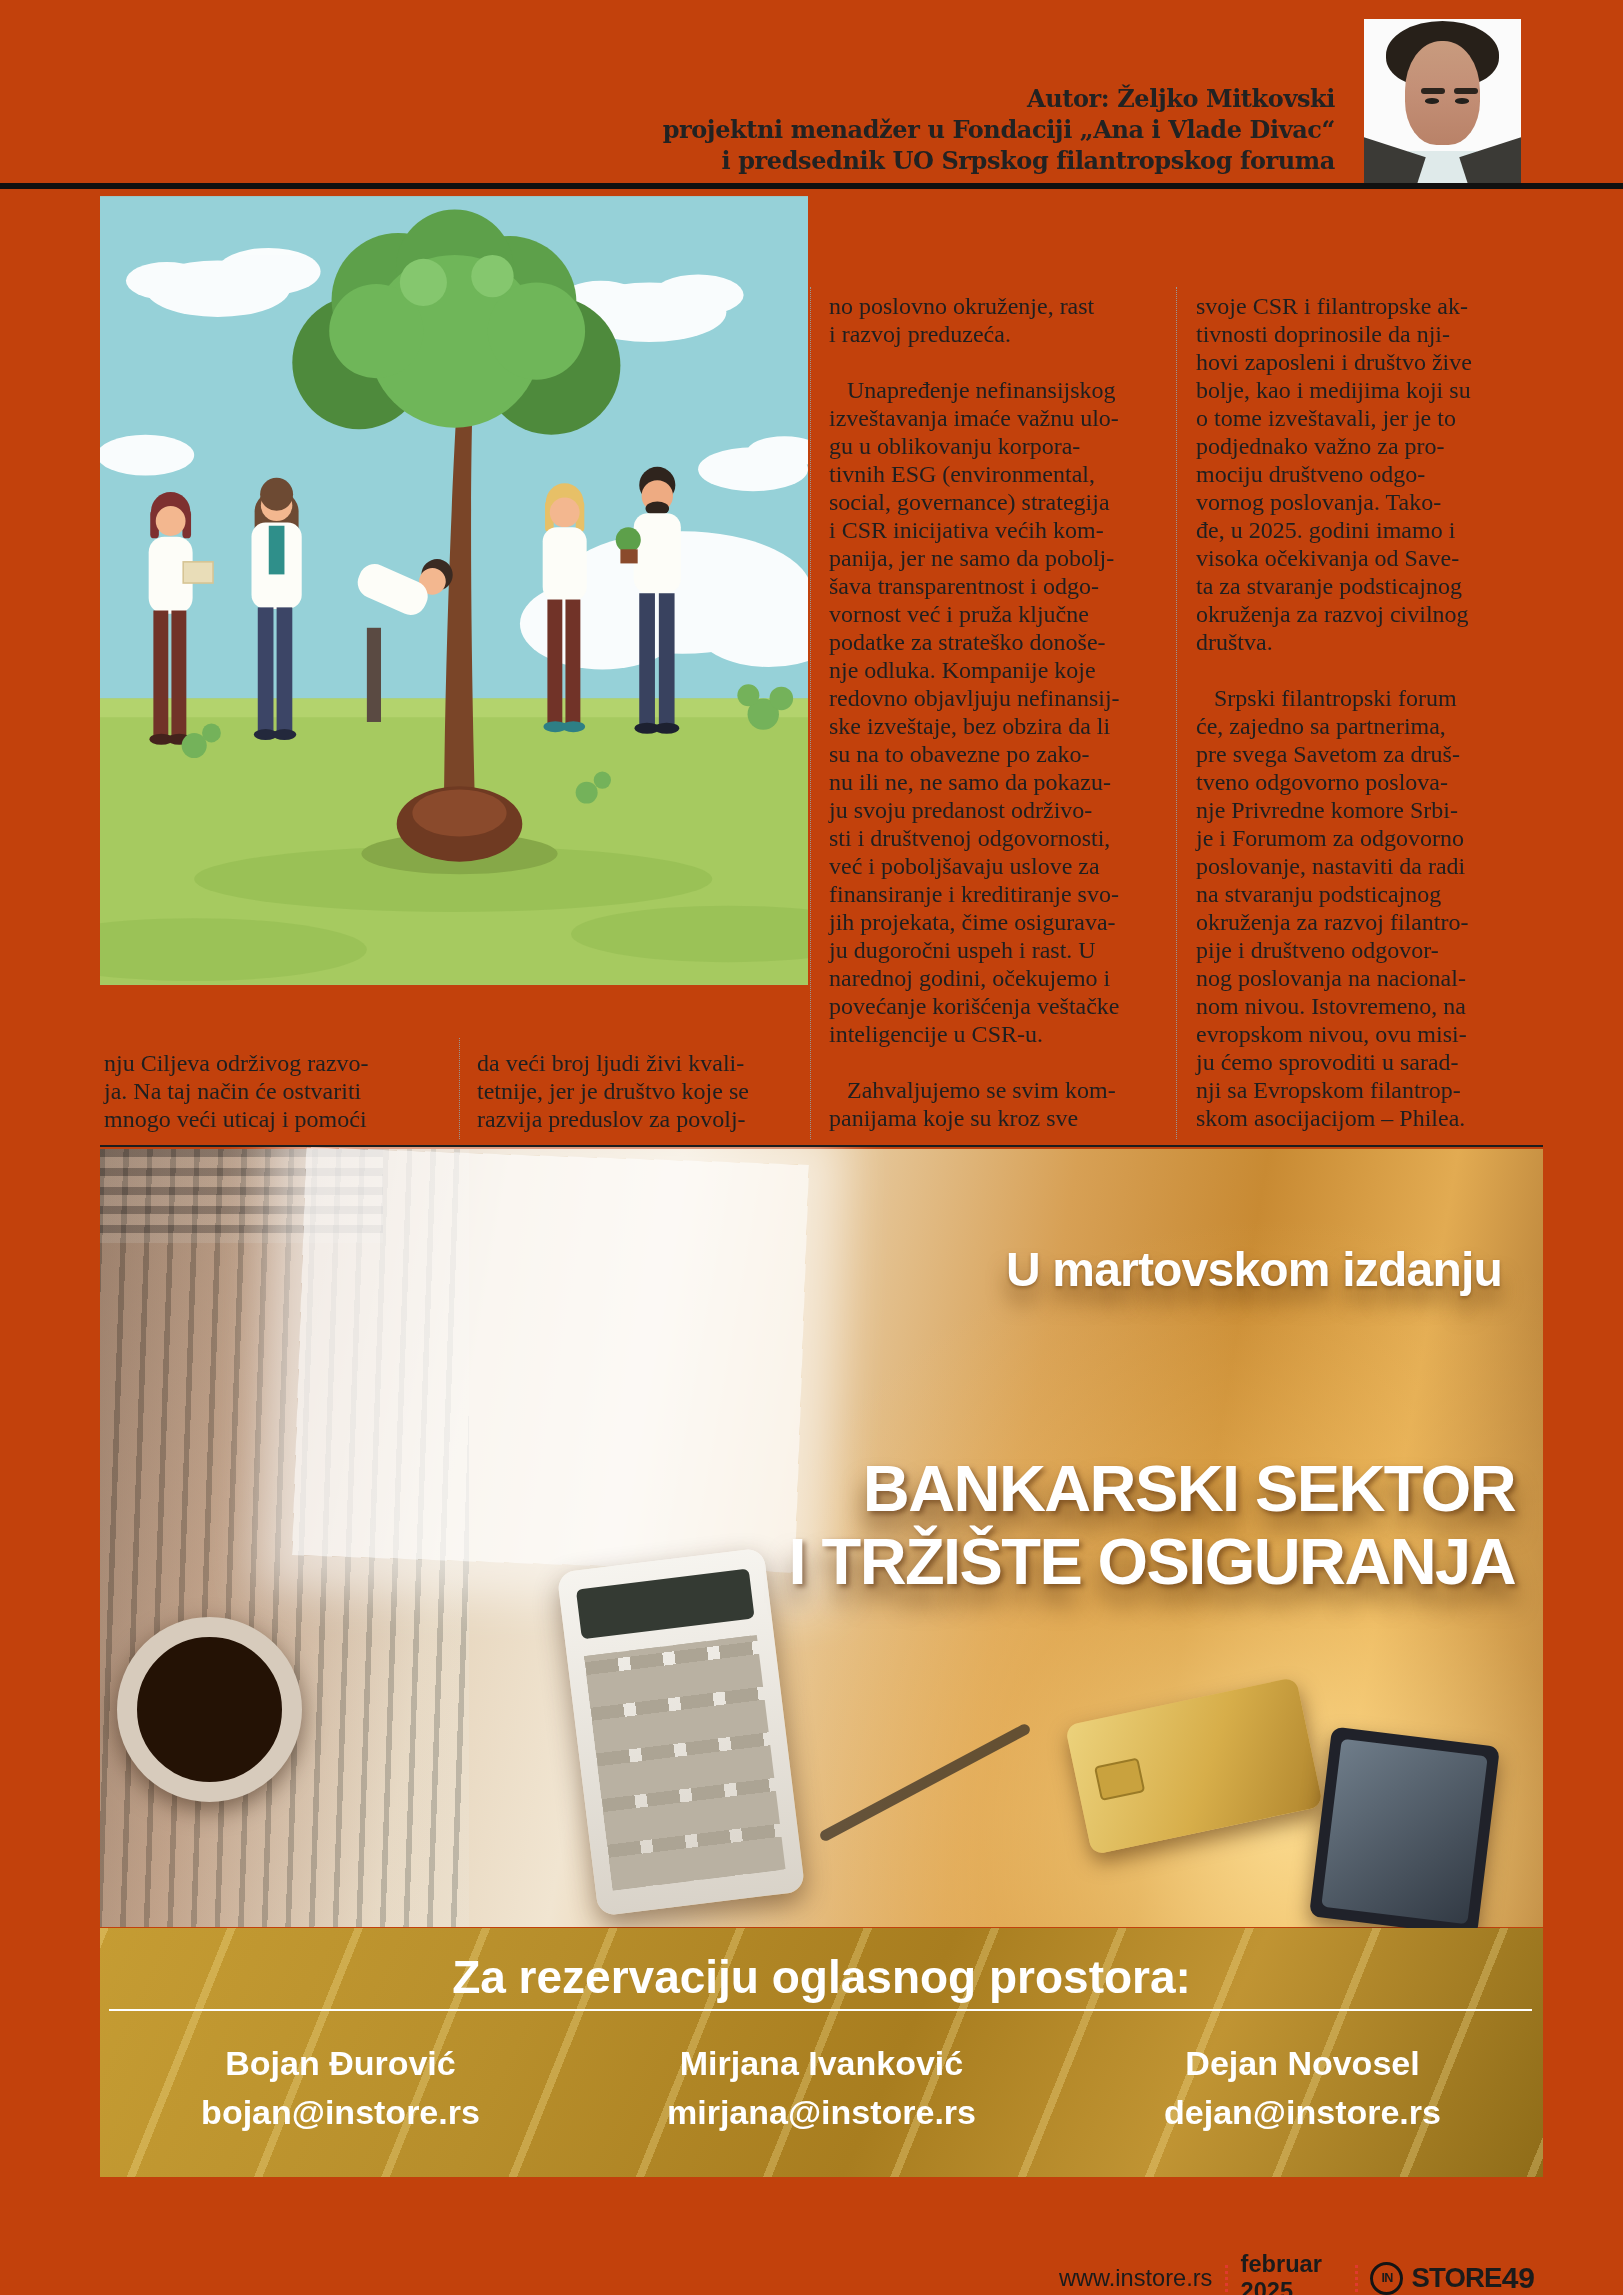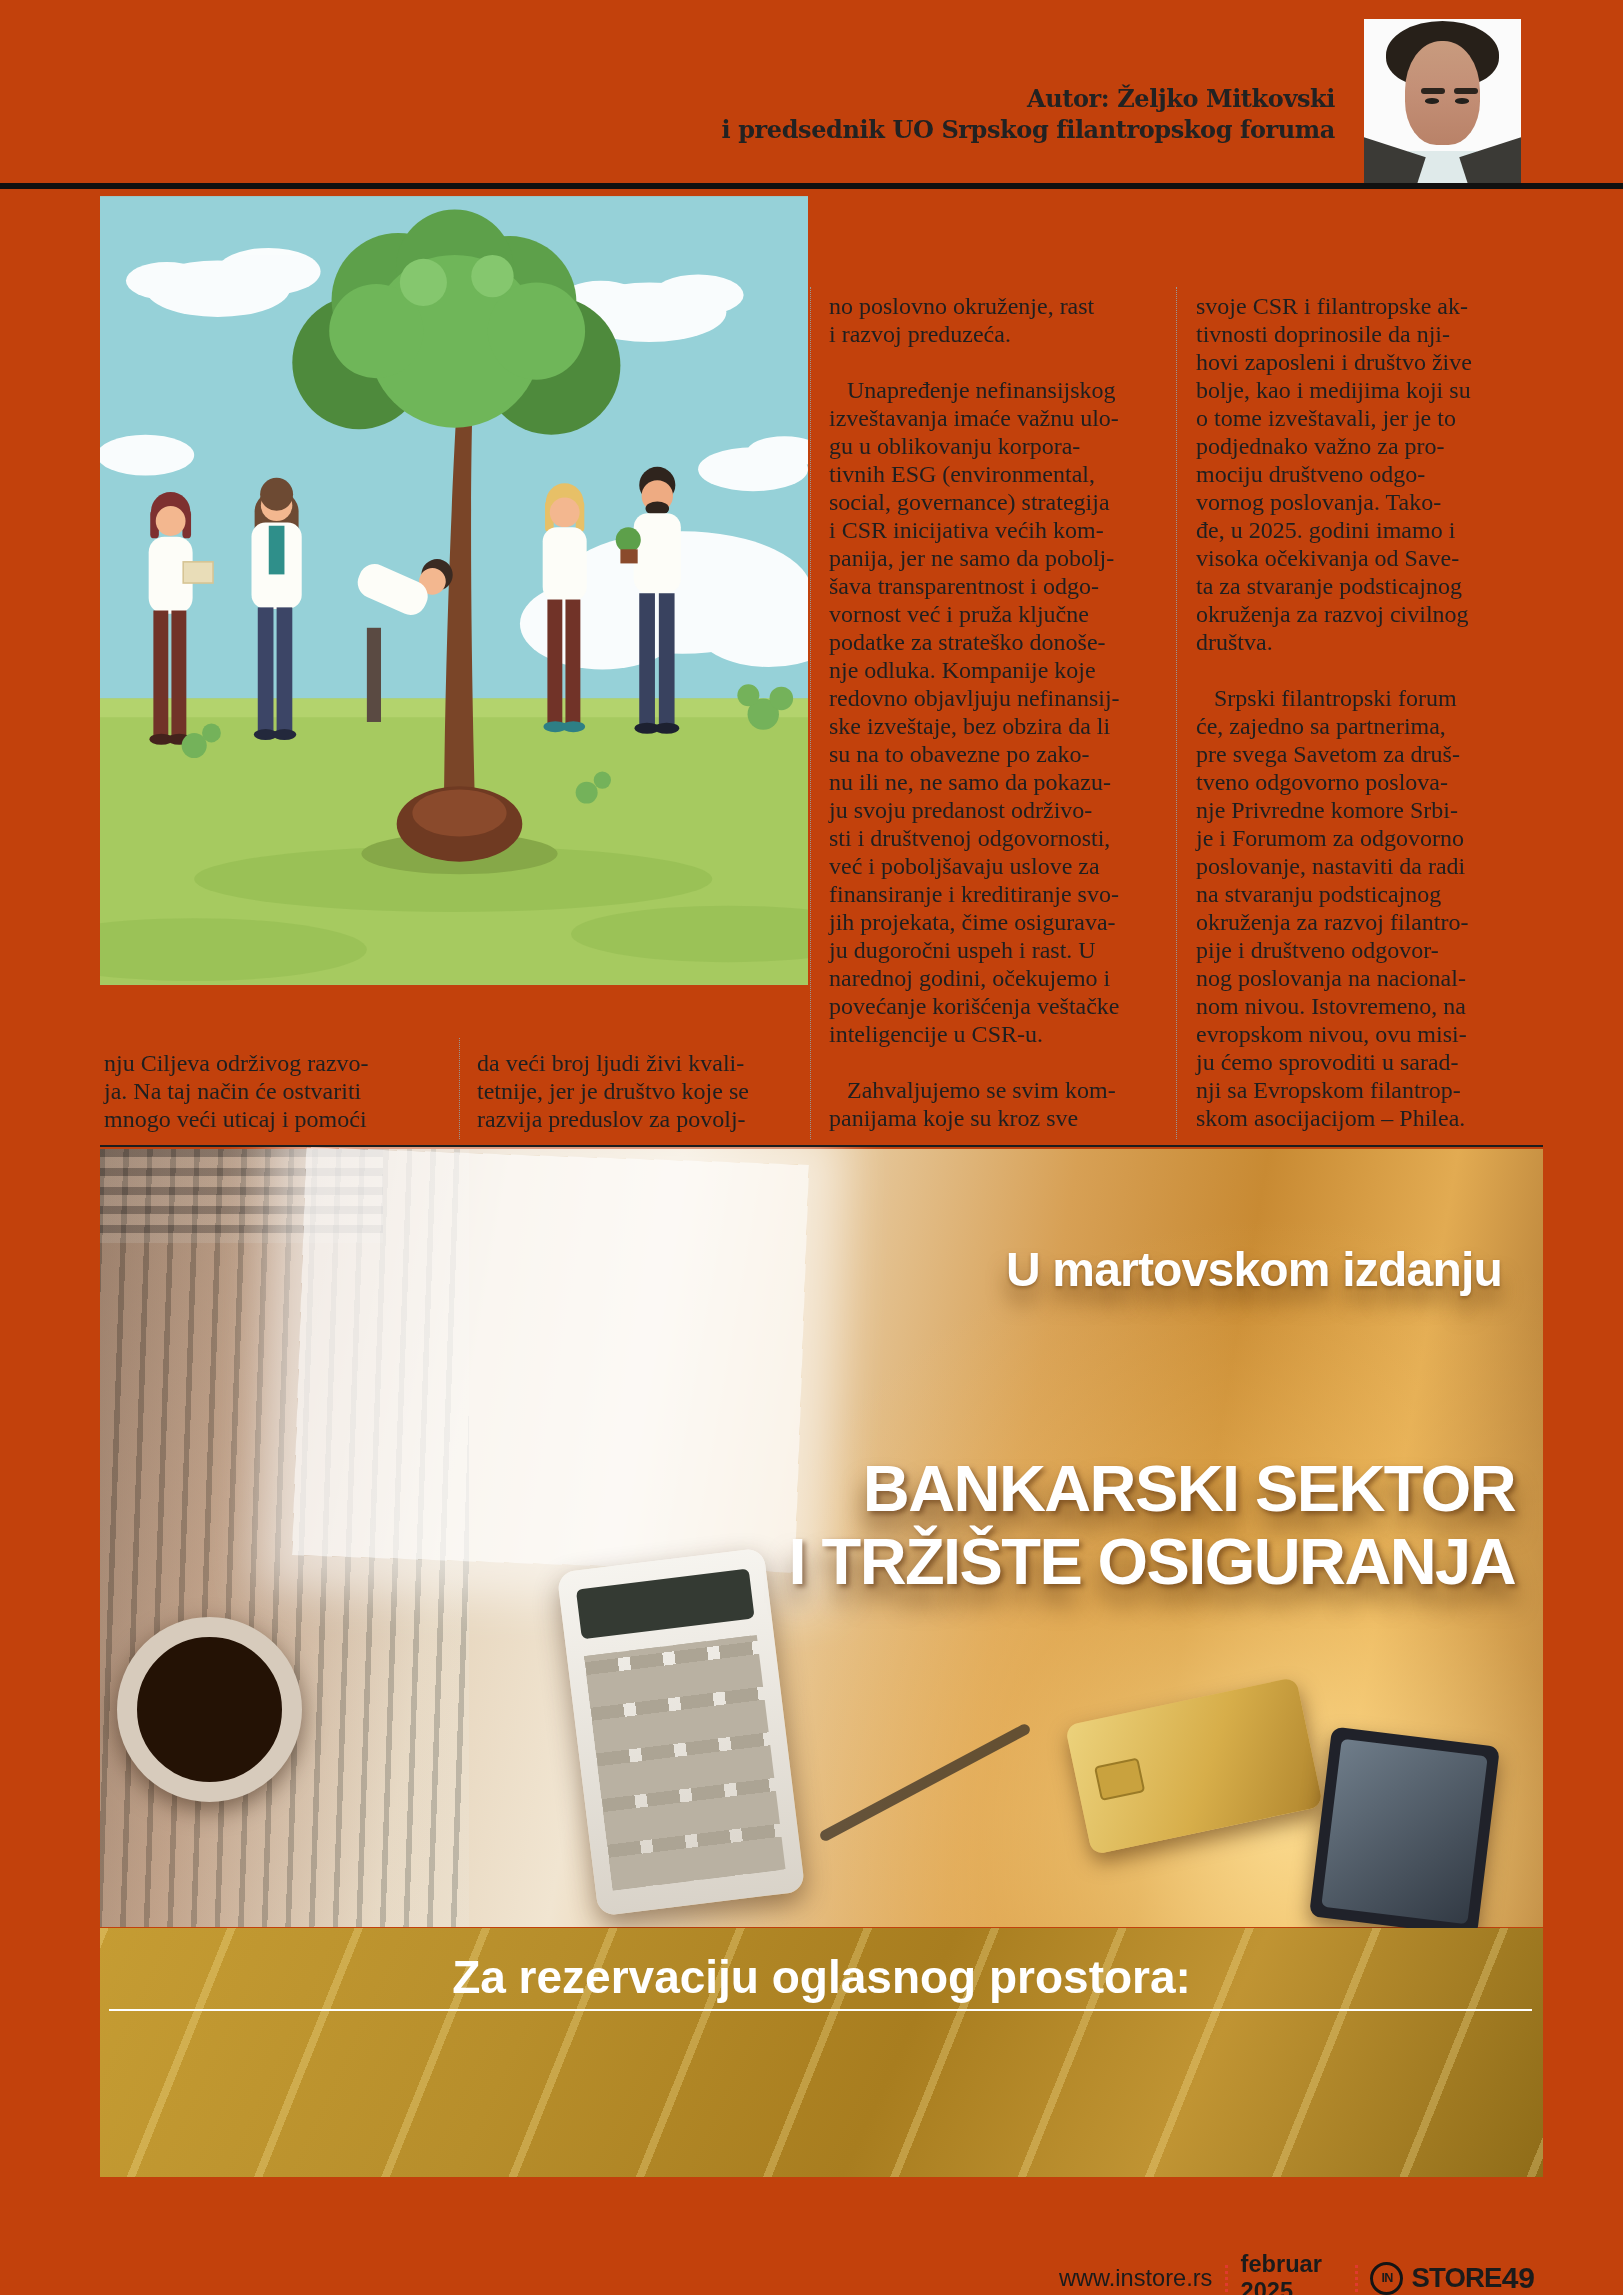--- a/index.html
+++ b/index.html
@@ -94,20 +94,21 @@
   .f-store{font-size:27.5px;font-weight:900;letter-spacing:-0.8px;}
   .f-page{margin-left:auto;font-size:30px;font-weight:900;}
 </style>
 </head>
 <body>
 
 <div class="page">
 
   <div class="abs byline">
     <div>Autor: Željko Mitkovski</div>
+    <div>projektni menadžer u Fondaciji „Ana i Vlade Divac“</div>
     <div>i predsednik UO Srpskog filantropskog foruma</div>
   </div>
 
   <div class="abs author-photo">
     <div class="ap-hair"></div>
     <div class="ap-face"></div>
     <div class="ap-brow" style="left:57px;"></div>
     <div class="ap-brow" style="left:90px;"></div>
     <div class="ap-eye" style="left:61px;"></div>
     <div class="ap-eye" style="left:91px;"></div>
@@ -320,20 +321,34 @@
 
     <div class="ad-headline">
       <div>BANKARSKI SEKTOR</div>
       <div>I TRŽIŠTE OSIGURANJA</div>
     </div>
 
     <div class="ad-gold"></div>
     <div class="ad-reserve">Za rezervaciju oglasnog prostora:</div>
     <div class="ad-whiteline"></div>
 
+    <div class="ad-contacts">
+      <div class="ad-contact">
+        <div>Bojan Đurović</div>
+        <div>bojan@instore.rs</div>
+      </div>
+      <div class="ad-contact">
+        <div>Mirjana Ivanković</div>
+        <div>mirjana@instore.rs</div>
+      </div>
+      <div class="ad-contact">
+        <div>Dejan Novosel</div>
+        <div>dejan@instore.rs</div>
+      </div>
+    </div>
   </div>
 
   <div class="abs footer">
     <span class="f-site">www.instore.rs</span>
     <span class="f-sep"></span>
     <span class="f-issue">februar 2025</span>
     <span class="f-sep"></span>
     <span class="f-logo">
       <span class="f-circle">IN</span>
       <span class="f-store">STORE</span>

